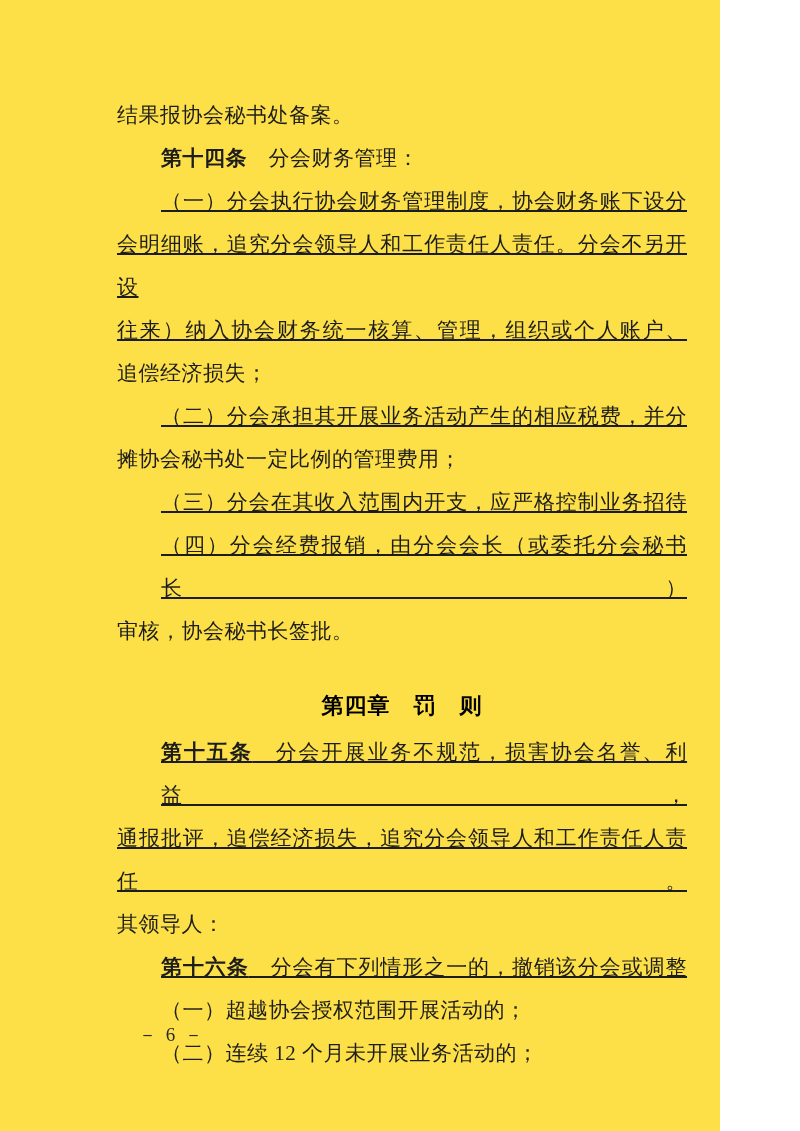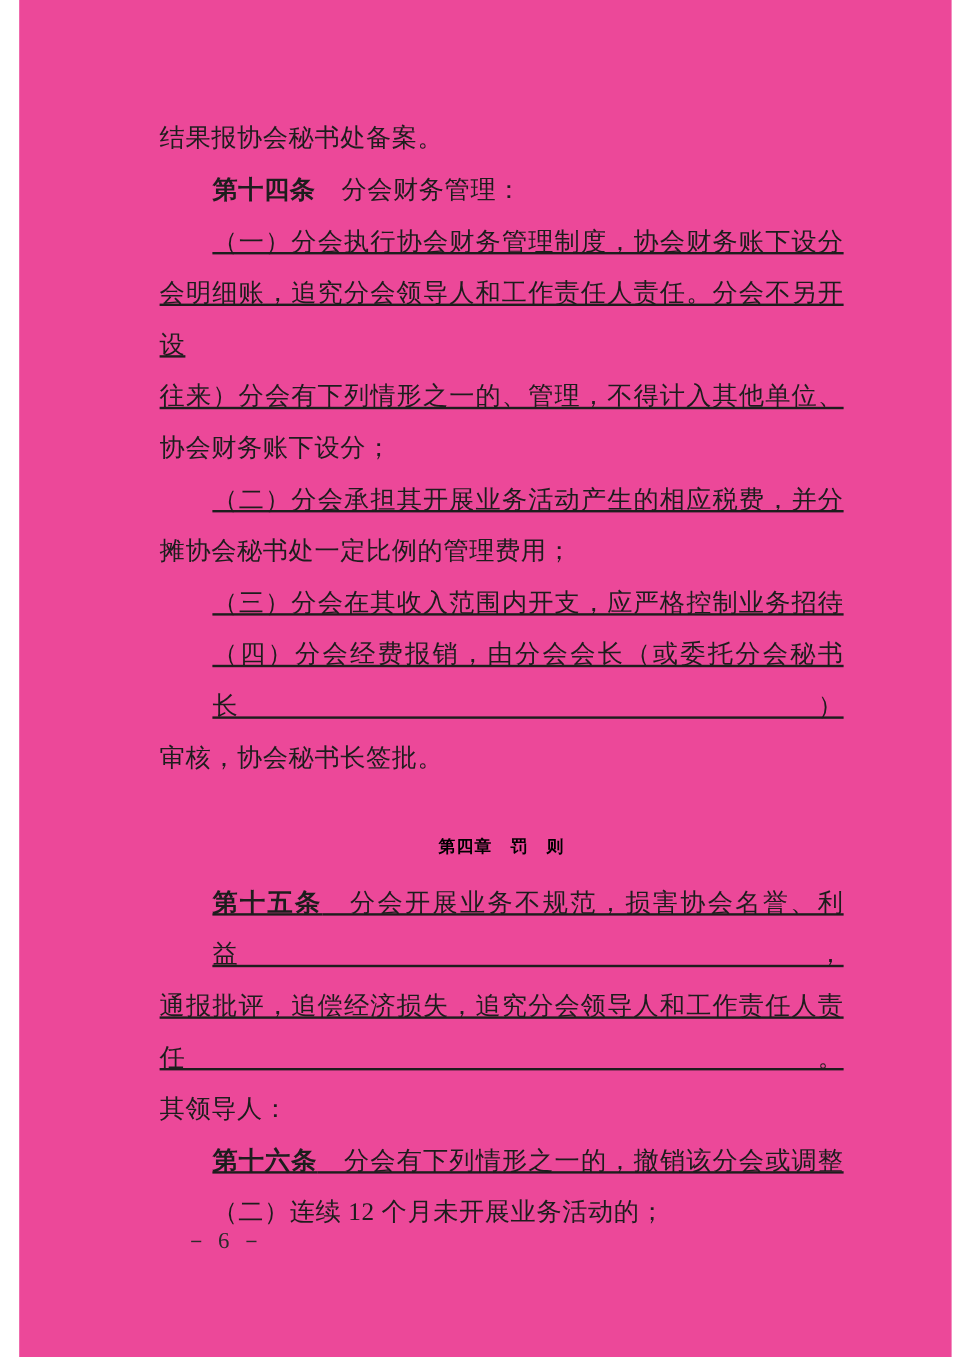--- a/index.html
+++ b/index.html
@@ -8,24 +8,24 @@
     background: #ffffff;
   }
   body {
     width: 800px;
     height: 1131px;
     position: relative;
     overflow: hidden;
   }
   .doc-page {
     position: absolute;
-    left: 16px; top: 0;
-    width: 777px;
+    left: 0; top: 0;
+    width: 720px;
     height: 1131px;
-    background: #ec4899;
+    background: #fde047;
   }
   .doc-body {
     position: absolute;
     left: 117px;
     top: 94px;
     width: 570px;
     color: #1d1d1d;
     font-family: "Liberation Serif", "DejaVu Serif", serif;
     font-size: 21px;
     line-height: 43px;
@@ -46,21 +46,21 @@
   .ind {
     padding-left: 44px;
   }
   .bold {
     font-weight: bold;
   }
   .chapter-heading {
     text-align: center;
     font-family: "Liberation Sans", "DejaVu Sans", sans-serif;
     font-weight: bold;
-    font-size: 14px;
+    font-size: 22px;
     line-height: 43px;
     margin-top: 31px;
     margin-bottom: 4px;
     color: #000000;
     letter-spacing: 1px;
   }
   .page-number {
     position: absolute;
     left: 138px;
     top: 1020px;
@@ -77,39 +77,40 @@
 <div class="doc-page">
 
   <div class="doc-body">
 
     <div class="line left">结果报协会秘书处备案。</div>
 
     <div class="line left ind"><span class="bold">第十四条</span><span>　分会财务管理：</span></div>
 
     <div class="line just ind">（一）分会执行协会财务管理制度，协会财务账下设分</div>
     <div class="line just">会明细账，追究分会领导人和工作责任人责任。分会不另开设</div>
-    <div class="line just">往来）分会有下列情形之一的、管理，不得计入其他单位、</div>
-    <div class="line left">协会财务账下设分；</div>
+    <div class="line just">往来）纳入协会财务统一核算、管理，组织或个人账户、</div>
+    <div class="line left">追偿经济损失；</div>
 
     <div class="line just ind">（二）分会承担其开展业务活动产生的相应税费，并分</div>
     <div class="line left">摊协会秘书处一定比例的管理费用；</div>
 
     <div class="line just ind">（三）分会在其收入范围内开支，应严格控制业务招待</div>
 
     <div class="line just ind">（四）分会经费报销，由分会会长（或委托分会秘书长）</div>
     <div class="line left">审核，协会秘书长签批。</div>
 
     <div class="chapter-heading">第四章　罚　则</div>
 
     <div class="line just ind"><span class="bold">第十五条</span><span>　分会开展业务不规范，损害协会名誉、利益，</span></div>
 
     <div class="line just">通报批评，追偿经济损失，追究分会领导人和工作责任人责任。</div>
 
     <div class="line left">其领导人：</div>
 
     <div class="line just ind"><span class="bold">第十六条</span><span>　分会有下列情形之一的，撤销该分会或调整</span></div>
+    <div class="line left ind">（一）超越协会授权范围开展活动的；</div>
     <div class="line left ind">（二）连续 12 个月未开展业务活动的；</div>
 
   </div>
 
   <div class="page-number">－ 6 －</div>
 
 </div>
 
 </body></html>

